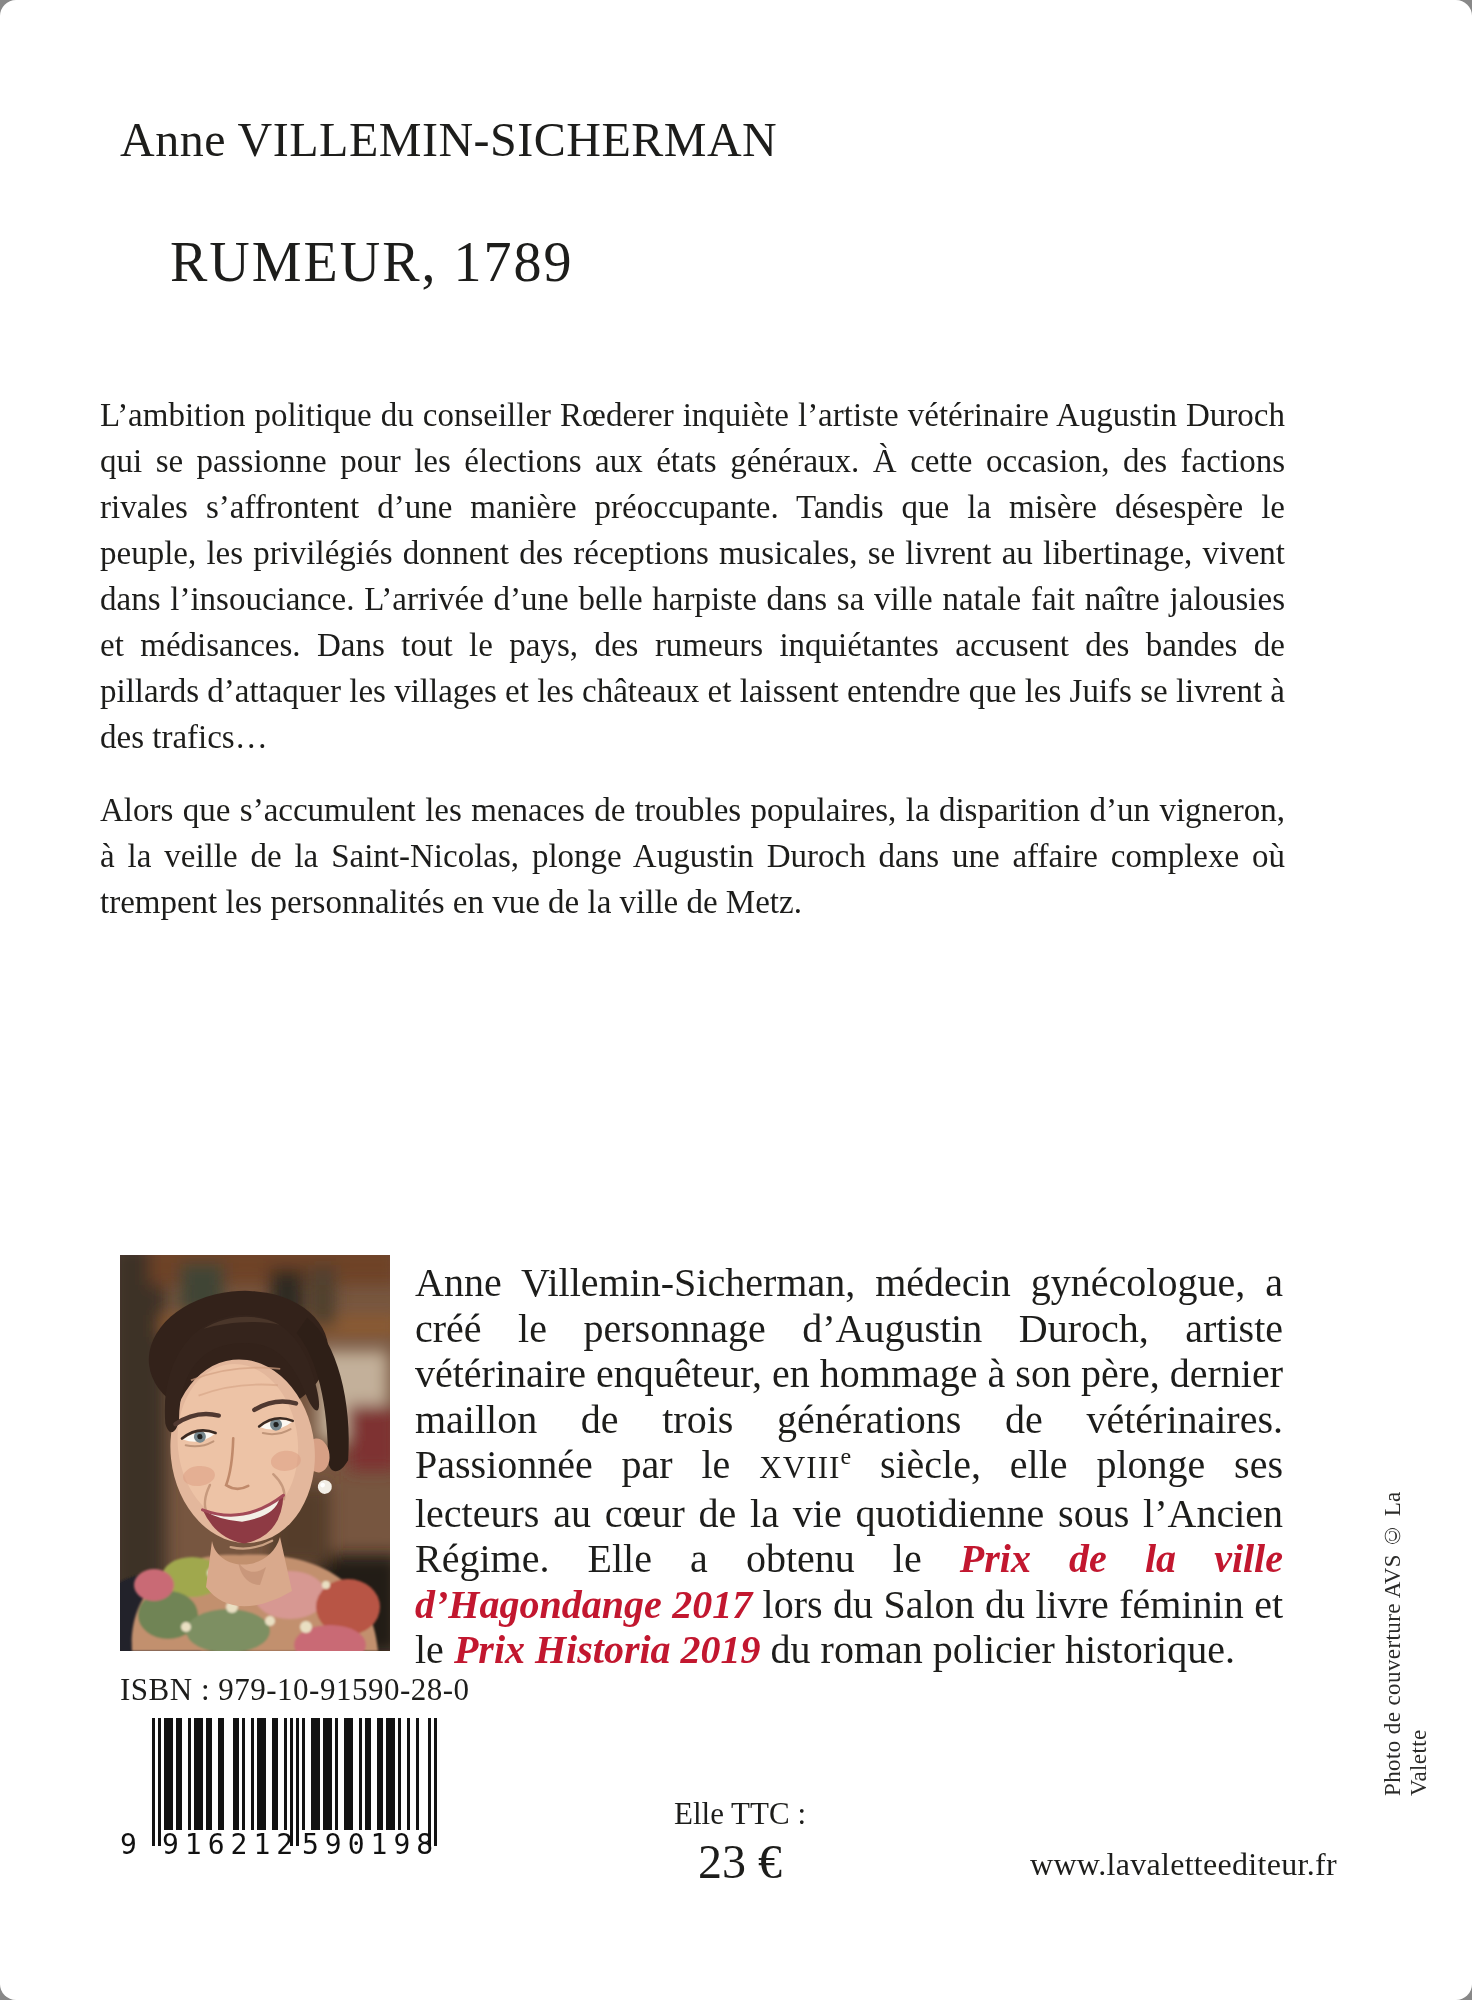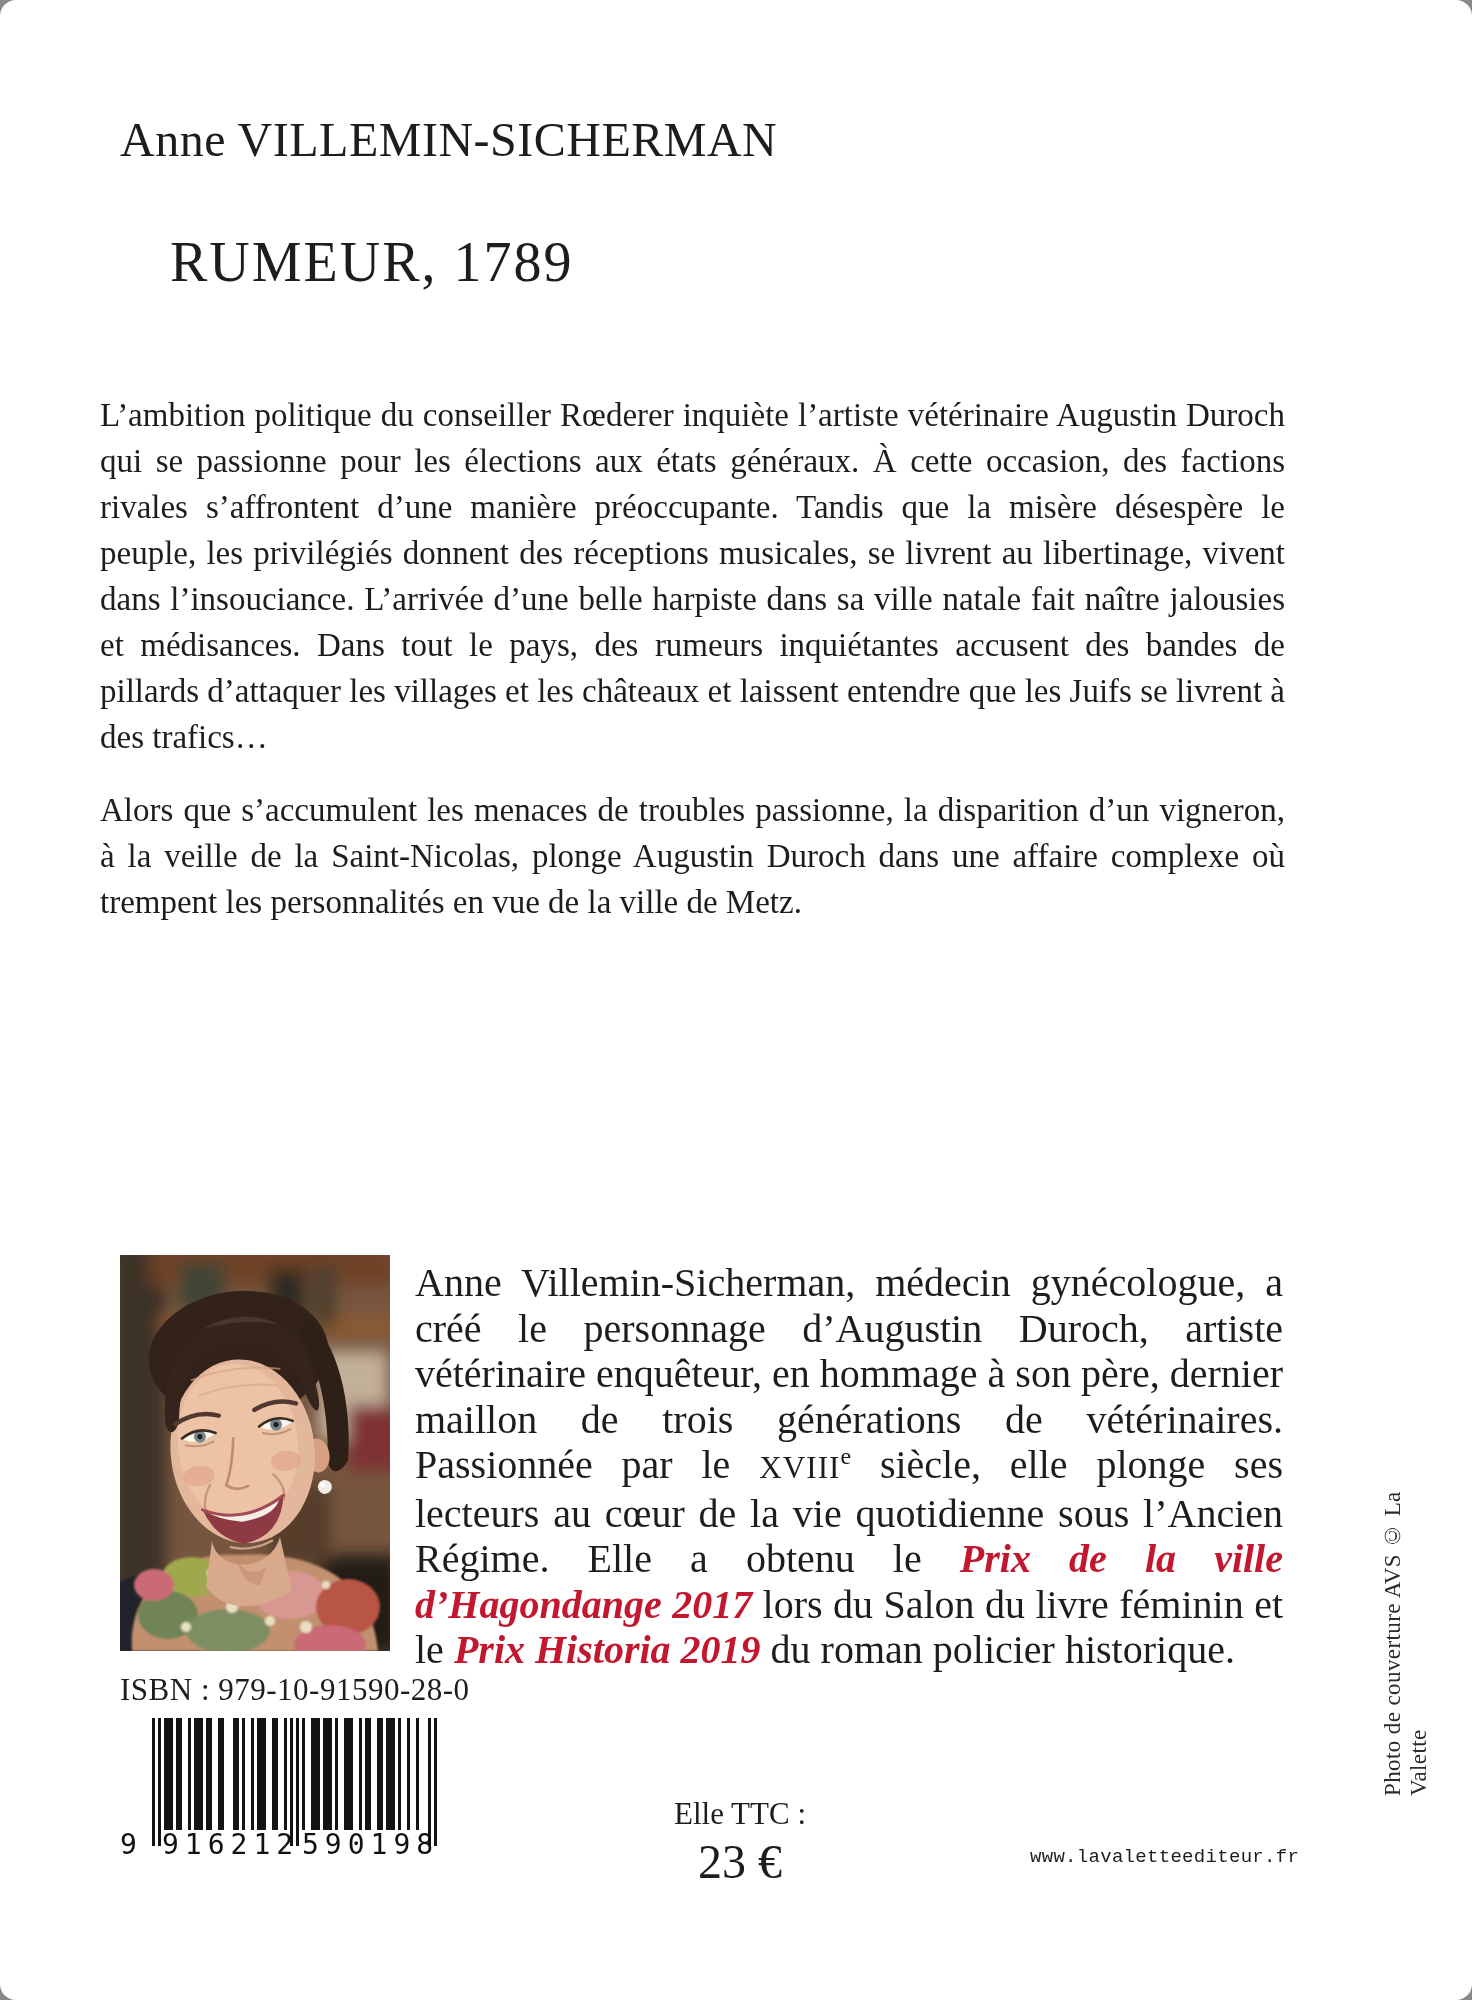--- a/index.html
+++ b/index.html
@@ -58,41 +58,41 @@
   .bc-nine{left:-32px;}
   .bc-g1{left:10px;width:132px;text-align:center;letter-spacing:6px;}
   .bc-g2{left:150px;width:132px;letter-spacing:6px;}
   .price{
     position:absolute;left:590px;top:1796px;width:300px;text-align:center;
   }
   .price-label{font-size:31px;}
   .price-value{font-size:48px;margin-top:2px;}
   .website{
     position:absolute;left:1030px;top:1846px;width:260px;
-    font-size:19px;text-align:center;letter-spacing:0.3px;font-family:Liberation Mono, monospace;
+    font-size:32px;text-align:left;letter-spacing:0.3px;
   }
   .credit{
     position:absolute;left:1388px;top:1436px;height:360px;width:36px;
     writing-mode:vertical-rl;transform:rotate(180deg);
     font-size:23px;color:#2b2b29;letter-spacing:0.4px;
     display:flex;align-items:center;
   }
 </style>
 </head>
 <body>
 
 <div class="page">
 
   <div class="author">Anne VILLEMIN-SICHERMAN</div>
 
   <h1 class="title">RUMEUR, 1789</h1>
 
   <div class="synopsis">
     <p>L’ambition politique du conseiller Rœderer inquiète l’artiste vétérinaire Augustin Duroch qui se passionne pour les élections aux états généraux. À cette occasion, des factions rivales s’affrontent d’une manière préoccupante. Tandis que la misère désespère le peuple, les privilégiés donnent des réceptions musicales, se livrent au libertinage, vivent dans l’insouciance. L’arrivée d’une belle harpiste dans sa ville natale fait naître jalousies et médisances. Dans tout le pays, des rumeurs inquiétantes accusent des bandes de pillards d’attaquer les villages et les châteaux et laissent entendre que les Juifs se livrent à des trafics…</p>
-    <p>Alors que s’accumulent les menaces de troubles passionne, la disparition d’un vigneron, à la veille de la Saint-Nicolas, plonge Augustin Duroch dans une affaire complexe où trempent les personnalités en vue de la ville de Metz.</p>
+    <p>Alors que s’accumulent les menaces de troubles populaires, la disparition d’un vigneron, à la veille de la Saint-Nicolas, plonge Augustin Duroch dans une affaire complexe où trempent les personnalités en vue de la ville de Metz.</p>
   </div>
 
   <div class="photo">
     <svg viewBox="0 0 270 396" aria-hidden="true">
       <defs>
         <filter id="bgblur" x="-20%" y="-20%" width="140%" height="140%">
             <feGaussianBlur stdDeviation="8"></feGaussianBlur>
           </filter>
         <filter id="soft" x="-20%" y="-20%" width="140%" height="140%">
             <feGaussianBlur stdDeviation="1.2"></feGaussianBlur>

